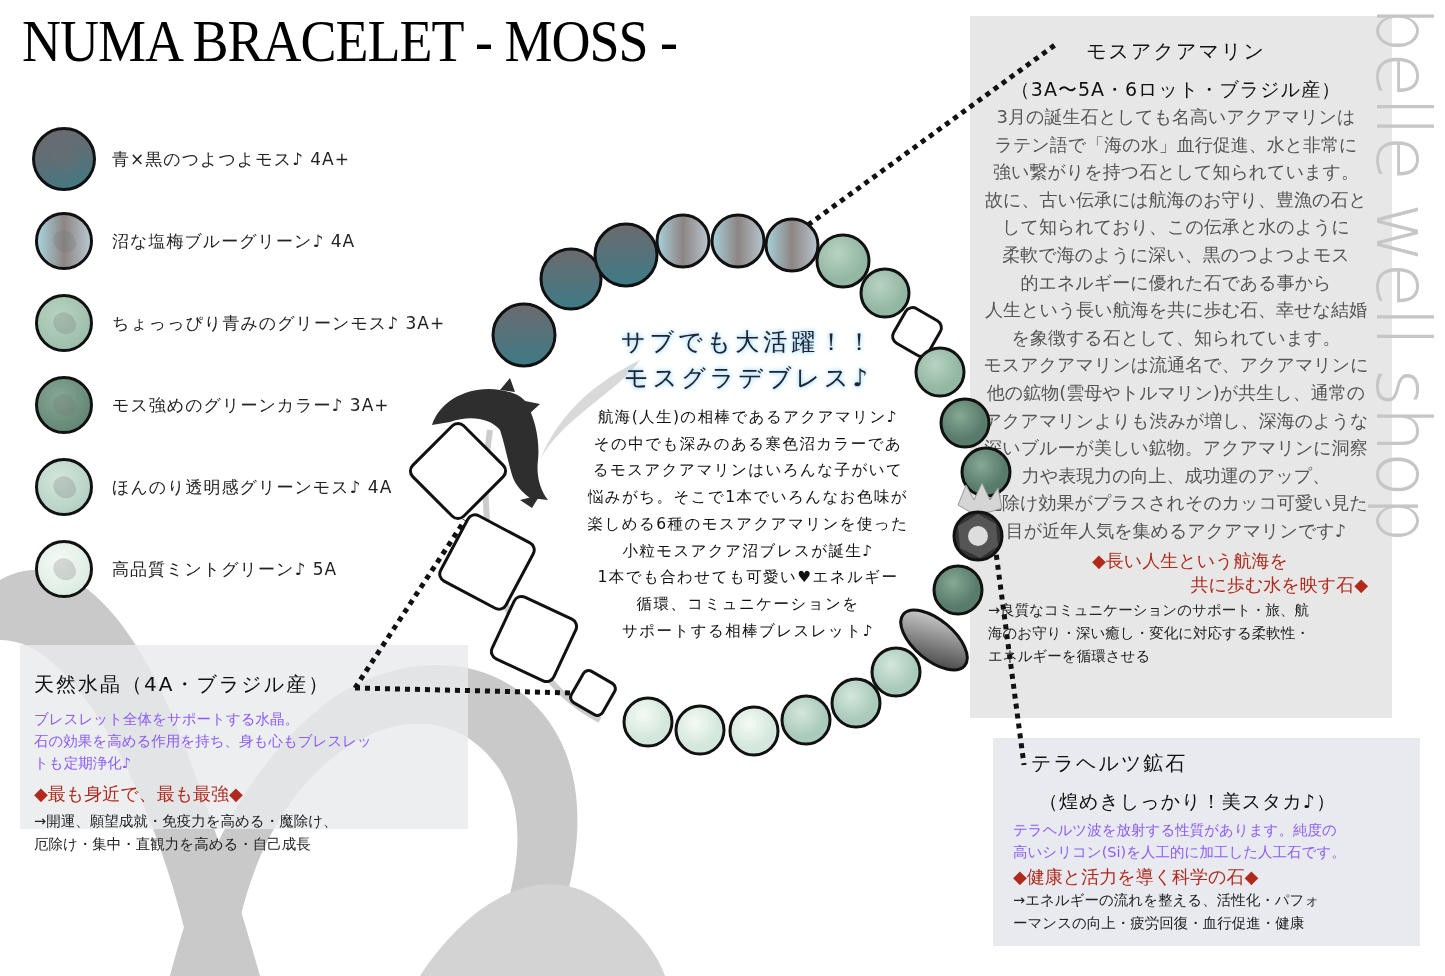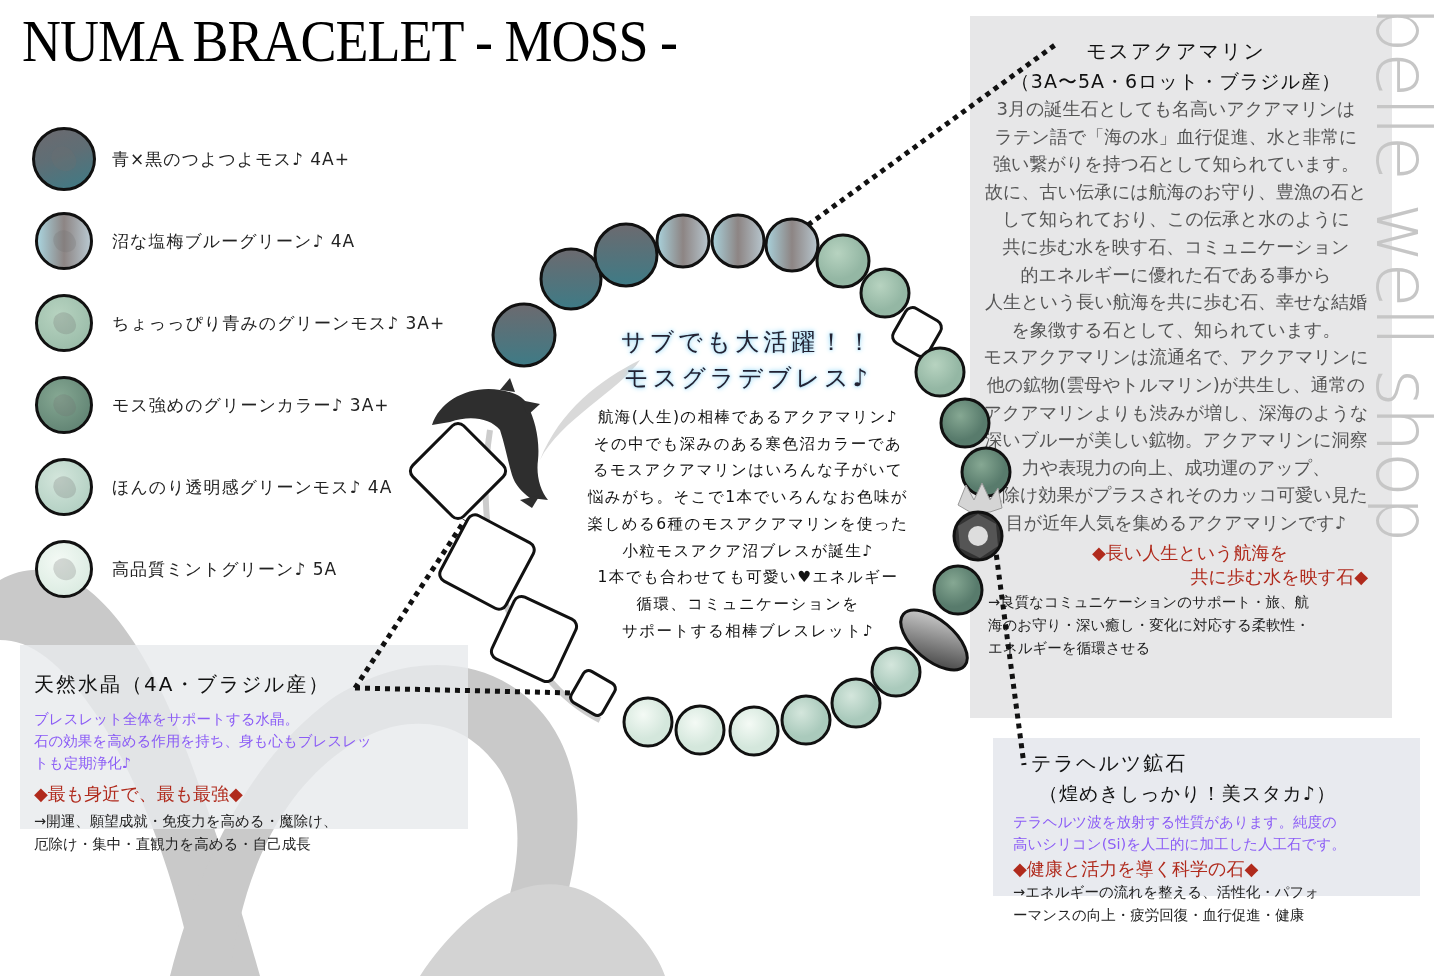--- a/index.html
+++ b/index.html
@@ -37,27 +37,27 @@
     left: 20px; top: 645px; width: 448px; height: 184px;
     background: rgba(232,234,237,0.82);
     padding: 26px 18px 0 14px;
   }
   .panel-moss {
     left: 970px; top: 16px; width: 422px; height: 702px;
     background: rgba(230,230,231,0.95);
     padding: 22px 14px 0 4px; text-align: center;
   }
   .panel-tera {
-    left: 993px; top: 738px; width: 427px; height: 158px;
+    left: 993px; top: 738px; width: 427px; height: 208px;
     background: #e8eaef;
     padding: 12px 14px 0 20px;
   }
 
   .hand-title { font-size: 20px; letter-spacing: 2px; color: #111; }
-  .hand-sub { font-size: 19px; letter-spacing: 1px; color: #111; margin-top: 4px; }
+  .hand-sub { font-size: 19px; letter-spacing: 1px; color: #111; margin-top: 12px; }
   .desc { font-size: 18px; line-height: 27.6px; color: #555; }
   .desc-left { font-size: 14.5px; line-height: 22px; color: #8b5cf6; margin-top: 10px; text-align: left; }
   .red { color: #b02a1c; font-size: 18px; }
   .effect { font-size: 14.5px; line-height: 23px; color: #222; text-align: left; }
 
   .watermark {
     position: absolute; left: 1368px; top: 0; width: 77px; height: 600px;
     overflow: hidden;
   }
   .watermark span {
@@ -138,21 +138,21 @@
 
 <div class="panel panel-moss">
   <div class="hand-title">モスアクアマリン</div>
   <div class="hand-sub">（3A〜5A・6ロット・ブラジル産）</div>
   <div class="desc">
     <div>3月の誕生石としても名高いアクアマリンは</div>
     <div>ラテン語で「海の水」血行促進、水と非常に</div>
     <div>強い繋がりを持つ石として知られています。</div>
     <div>故に、古い伝承には航海のお守り、豊漁の石と</div>
     <div>して知られており、この伝承と水のように</div>
-    <div>共に歩む水を映す石、コミュニケーション</div>
+    <div>柔軟で海のように深い、黒のつよつよモス</div>
     <div>的エネルギーに優れた石である事から</div>
     <div>人生という長い航海を共に歩む石、幸せな結婚</div>
     <div>を象徴する石として、知られています。</div>
     <div>モスアクアマリンは流通名で、アクアマリンに</div>
     <div>他の鉱物(雲母やトルマリン)が共生し、通常の</div>
     <div>アクアマリンよりも渋みが増し、深海のような</div>
     <div>深いブルーが美しい鉱物。アクアマリンに洞察</div>
     <div>力や表現力の向上、成功運のアップ、</div>
     <div>魔除け効果がプラスされそのカッコ可愛い見た</div>
     <div>目が近年人気を集めるアクアマリンです♪</div>

